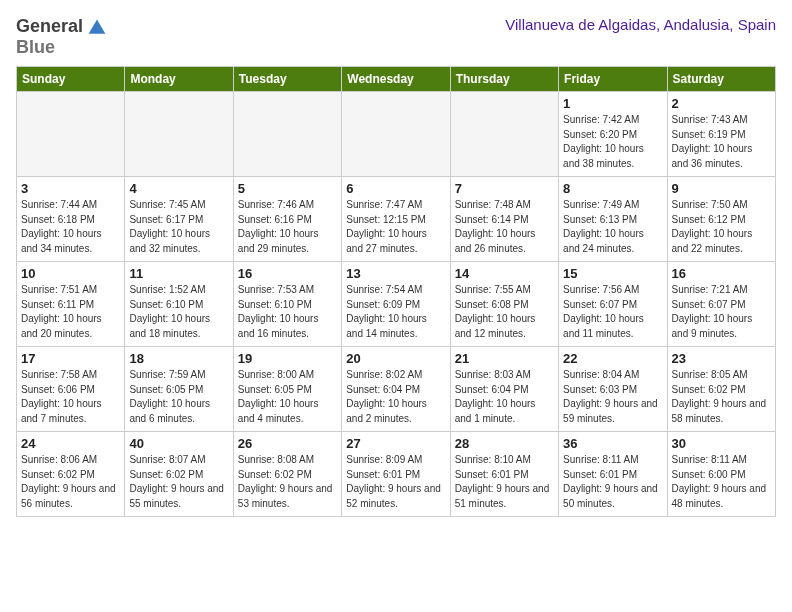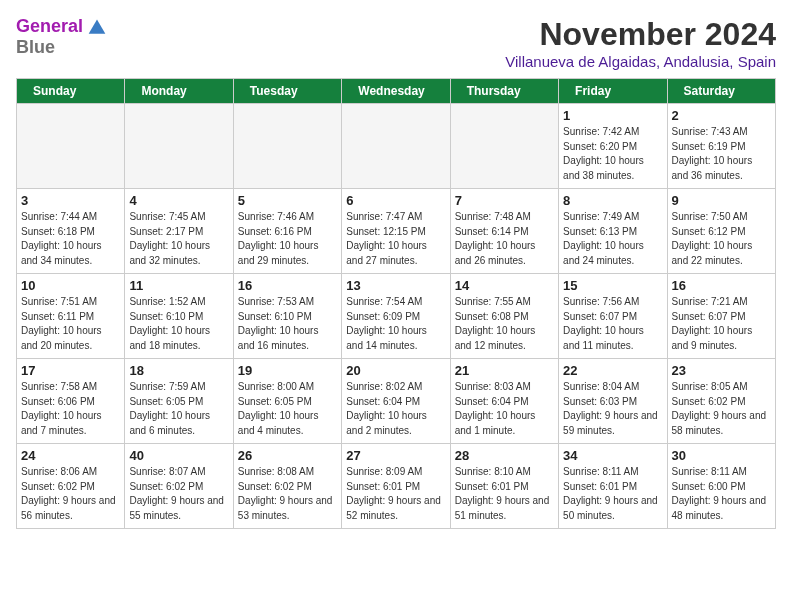--- a/index.html
+++ b/index.html
@@ -22,21 +22,21 @@
       align-items: flex-start;
     }
     .logo-text {
       display: flex;
       align-items: center;
       gap: 2px;
     }
     .logo-general {
       font-size: 18px;
       font-weight: bold;
-      color: #a21caf;
+      color: #404040;
     }
     .logo-blue {
       font-size: 18px;
       font-weight: bold;
       color: #737373;
     }
     .logo-icon {
       width: 20px;
       height: 20px;
       margin-left: 2px;
@@ -52,23 +52,23 @@
     .location-subtitle {
       font-size: 15px;
       color: #4c1d95;
     }
     .calendar-table {
       width: 100%;
       border-collapse: collapse;
       font-size: 11px;
     }
     .calendar-table th {
-      background-color: #15803d;
+      background-color: #4d7c0f;
       color: #fff;
-      padding: 5px 16px;
+      padding: 5px 5px;
       text-align: left;
       font-size: 12px;
       border: 1px solid #ccc;
     }
     .calendar-table td {
       border: 1px solid #ccc;
       padding: 4px 4px;
       vertical-align: top;
       width: 108px;
       min-height: 80px;
@@ -100,21 +100,20 @@
   <div class="logo">
     <div class="logo-text">
       <span class="logo-general">General</span>
       <svg class="logo-icon" viewBox="0 0 24 24">
         <polygon points="12,3 22,20 2,20" fill="#3a7cc4"></polygon>
       </svg>
     </div>
     <span class="logo-blue">Blue</span>
   </div>
   <div class="title-area">
-    <div class="month-title">November 2024</div>
     <div class="location-subtitle">Villanueva de Algaidas, Andalusia, Spain</div>
   </div>
 </div>
 
 <table class="calendar-table">
   <thead>
     <tr id="header-row">
         <th>Sunday</th>
         <th>Monday</th>
         <th>Tuesday</th>
@@ -147,21 +146,21 @@
       <tr class="week-row">
         <td>
           <span class="day-number">3</span>
           <div class="day-info">Sunrise: 7:44 AM
 Sunset: 6:18 PM
 Daylight: 10 hours and 34 minutes.</div>
         </td>
         <td>
           <span class="day-number">4</span>
           <div class="day-info">Sunrise: 7:45 AM
-Sunset: 2:17 PM
+Sunset: 6:17 PM
 Daylight: 10 hours and 32 minutes.</div>
         </td>
         <td>
           <span class="day-number">5</span>
           <div class="day-info">Sunrise: 7:46 AM
 Sunset: 6:16 PM
 Daylight: 10 hours and 29 minutes.</div>
         </td>
         <td>
           <span class="day-number">6</span>
@@ -301,21 +300,21 @@
 Sunset: 6:01 PM
 Daylight: 9 hours and 52 minutes.</div>
         </td>
         <td>
           <span class="day-number">28</span>
           <div class="day-info">Sunrise: 8:10 AM
 Sunset: 6:01 PM
 Daylight: 9 hours and 51 minutes.</div>
         </td>
         <td>
-          <span class="day-number">34</span>
+          <span class="day-number">36</span>
           <div class="day-info">Sunrise: 8:11 AM
 Sunset: 6:01 PM
 Daylight: 9 hours and 50 minutes.</div>
         </td>
         <td>
           <span class="day-number">30</span>
           <div class="day-info">Sunrise: 8:11 AM
 Sunset: 6:00 PM
 Daylight: 9 hours and 48 minutes.</div>
         </td>

